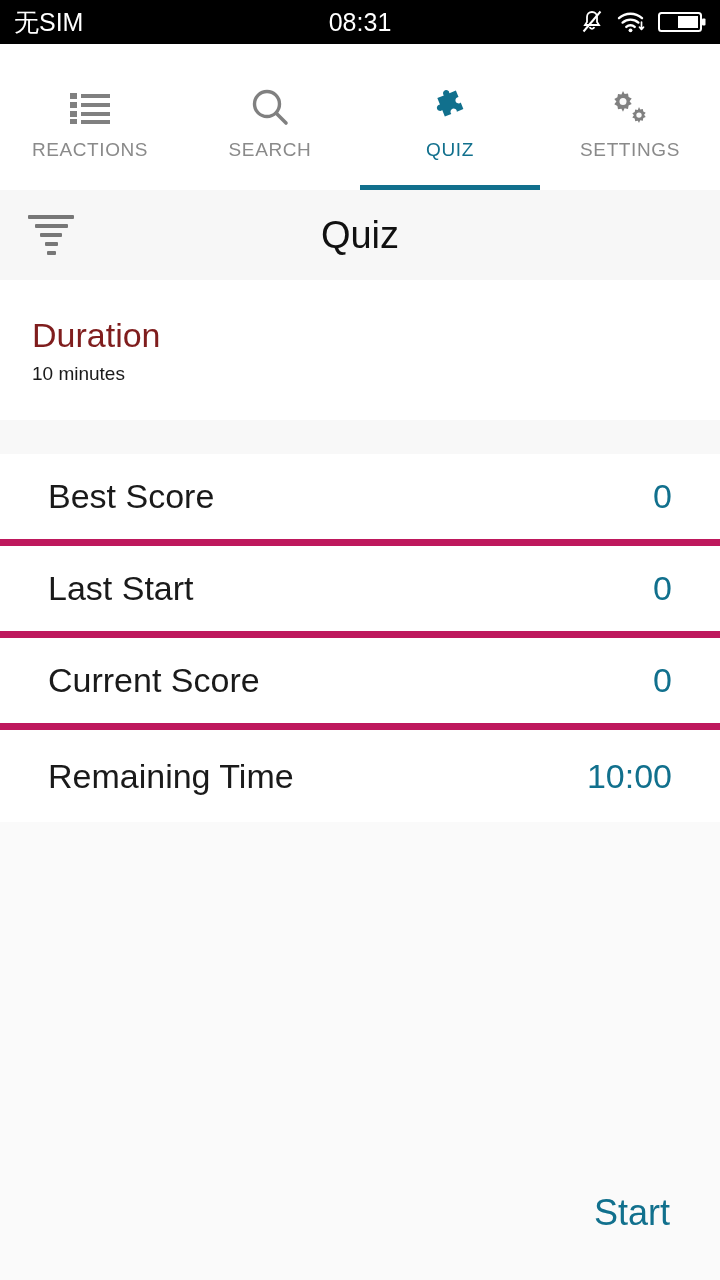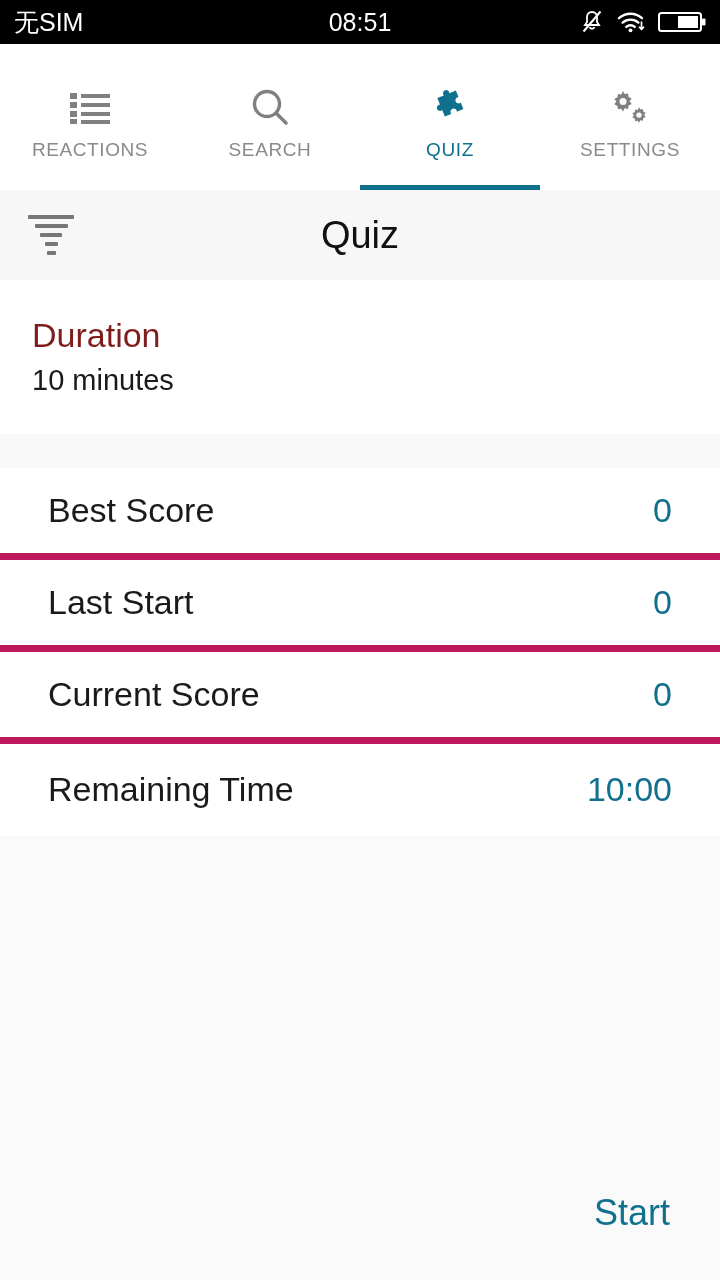--- a/index.html
+++ b/index.html
@@ -64,21 +64,21 @@
     font-size:38px; color:#111; pointer-events:none;
   }
 
   
   .content { flex:1 1 auto; display:flex; flex-direction:column; background:#fafafa; }
 
   .duration-card {
     background:#ffffff; padding:34px 32px 34px 32px;
   }
   .duration-title { font-size:34px; color:#7f1d1d; line-height:1.25; }
-  .duration-value { font-size:29px; color:#1a1a1a; line-height:1.35; margin-top:4px; }
+  .duration-value { font-size:19px; color:#1a1a1a; line-height:1.35; margin-top:4px; }
 
   .spacer-band { height:34px; background:#f8f8f8; }
 
   .rows { background:#ffffff; }
   .row {
     height:92px; display:flex; align-items:center; justify-content:space-between;
     padding:0 48px; border-bottom:7px solid #be185d; background:#ffffff;
   }
   .row:last-child { border-bottom:none; }
   .row-label { font-size:34px; color:#1a1a1a; }
@@ -97,21 +97,21 @@
     padding:6px 4px;
   }
 </style>
 </head>
 <body>
 
 <div id="app">
 
   <div class="statusbar">
     <span class="sb-carrier">无SIM</span>
-    <span class="sb-clock">08:51</span>
+    <span class="sb-clock">08:31</span>
     <span class="sb-right">
       <span>
         <svg width="24" height="26" viewBox="0 0 24 26">
           <path d="M12 3c-3 0-5 2.1-5 5v5l-2 3h14l-2-3V8c0-2.9-2-5-5-5z" fill="none" stroke="#fff" stroke-width="1.8"></path>
           <path d="M9.6 18.2a2.6 2.6 0 0 0 4.8 0" fill="none" stroke="#fff" stroke-width="1.8"></path>
           <line x1="3.5" y1="22.5" x2="20.5" y2="2.5" stroke="#fff" stroke-width="2"></line>
         </svg>
       </span>
       <span>
         <svg width="30" height="24" viewBox="0 0 30 24">

